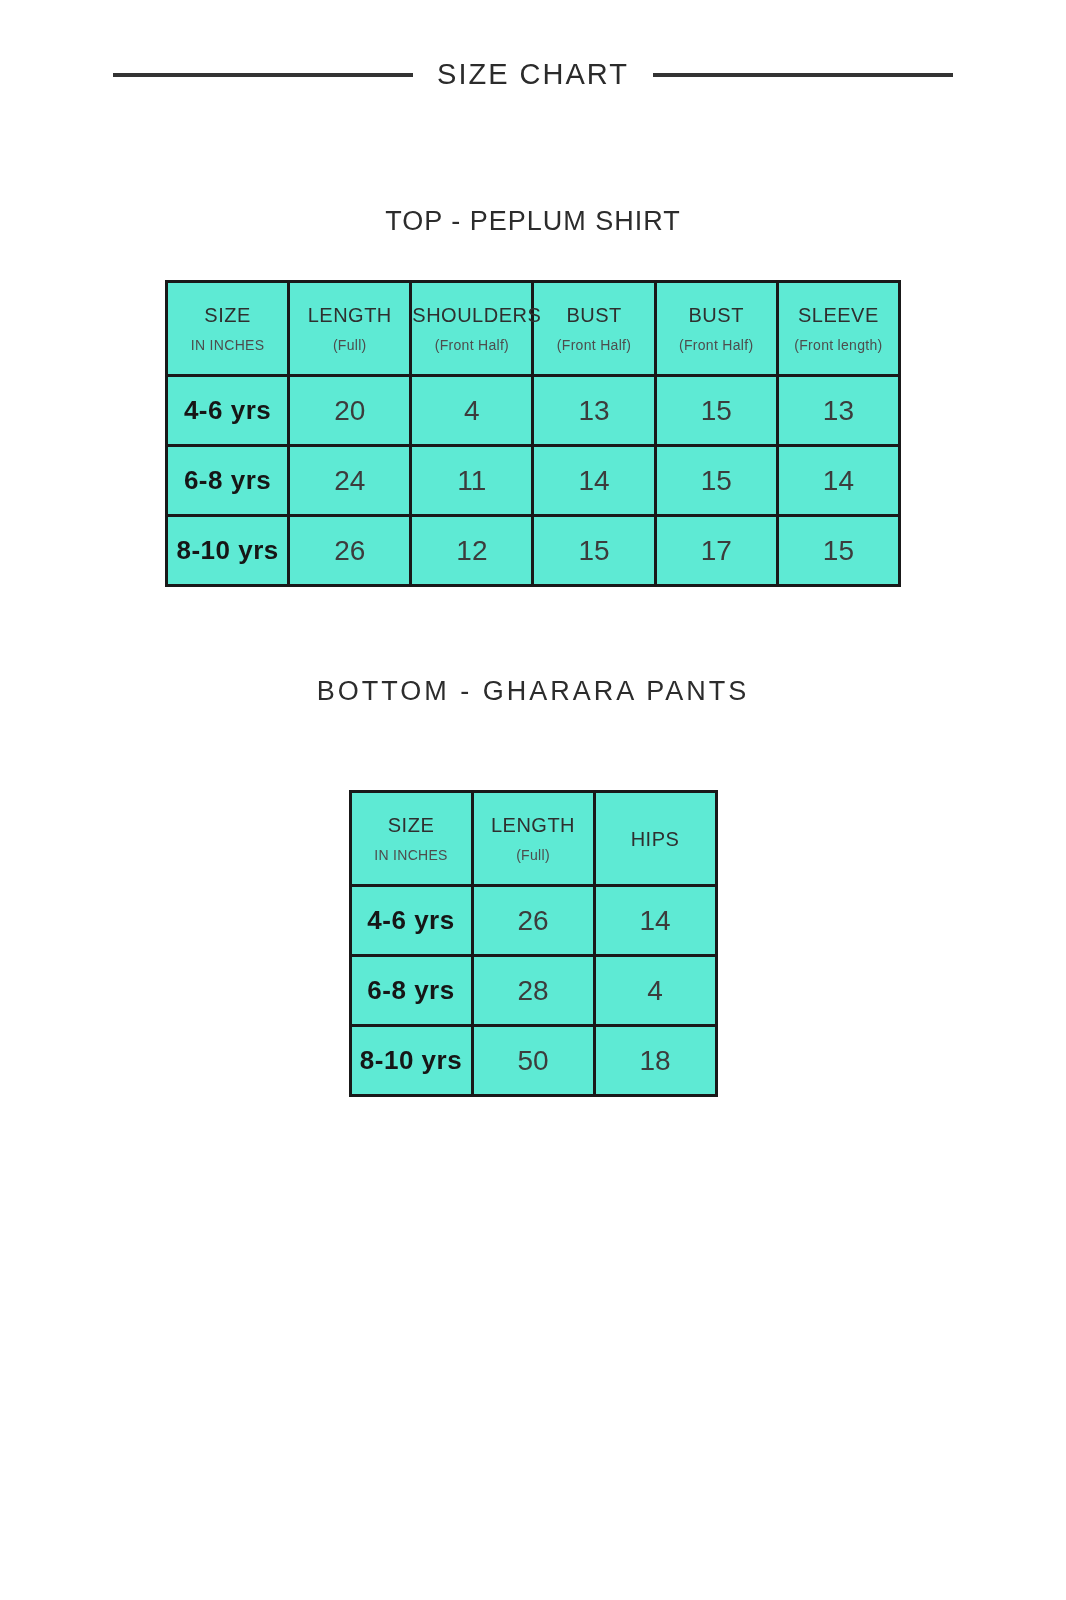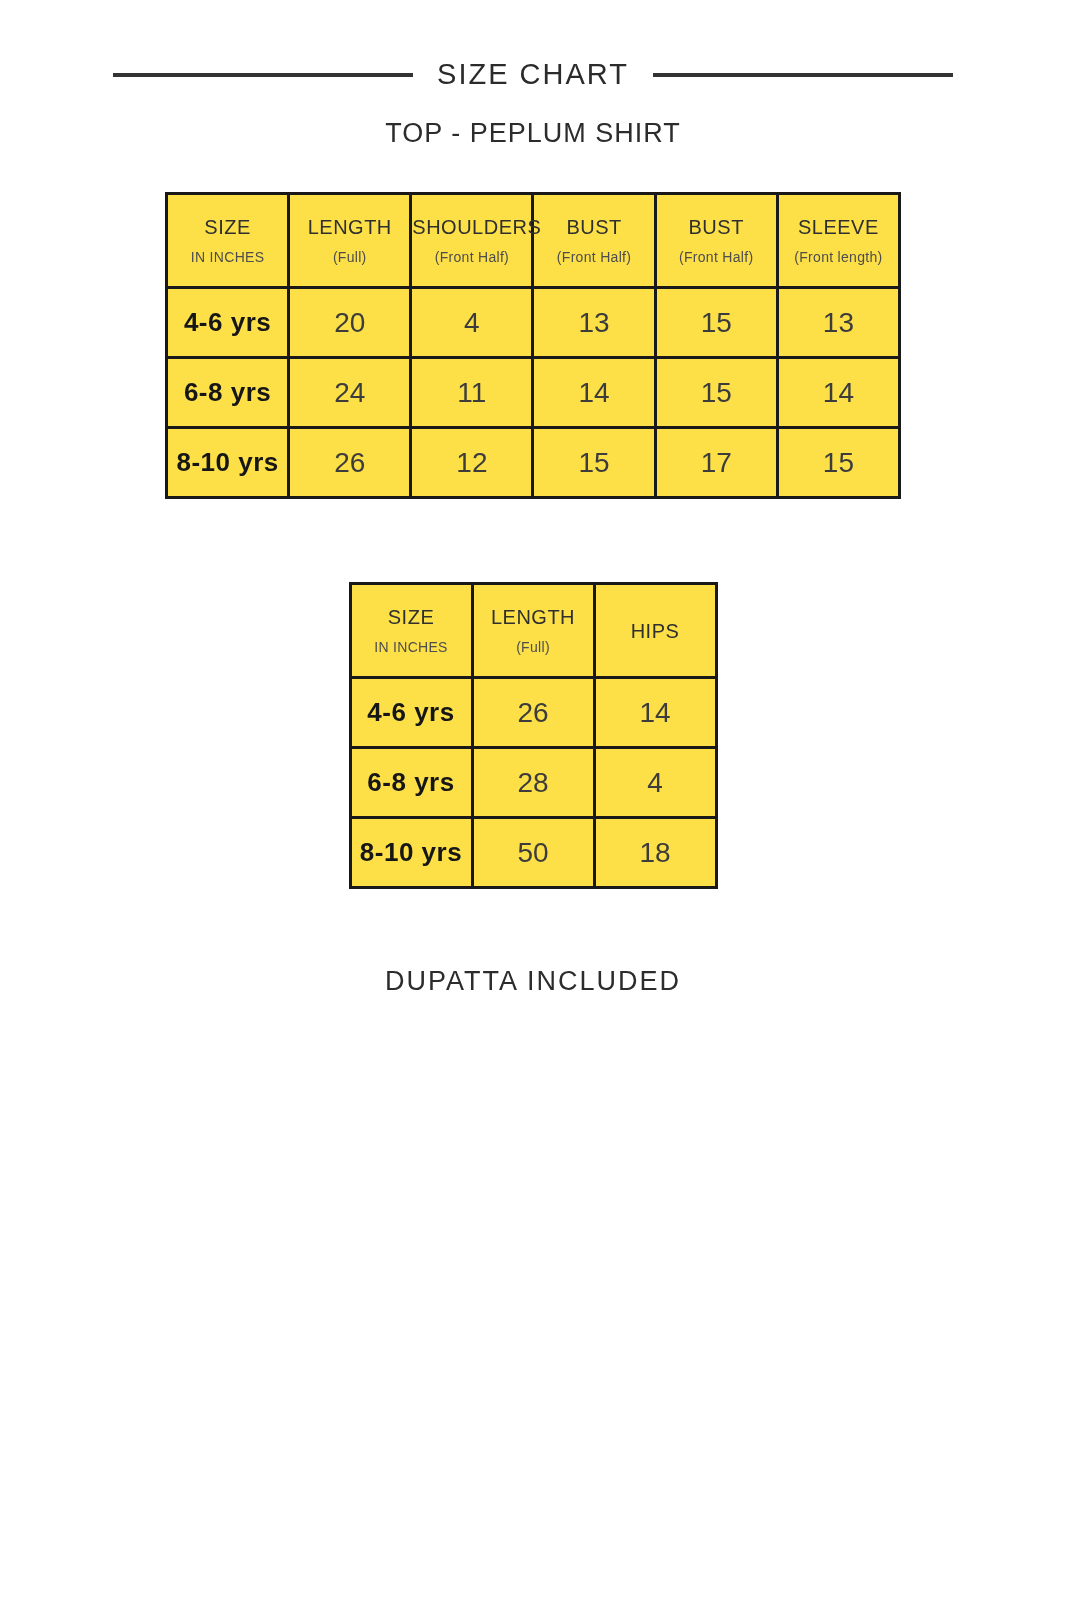--- a/index.html
+++ b/index.html
@@ -49,27 +49,27 @@
     color: #222222;
     font-weight: 400;
   }
 
   .section-title {
     font-size: 27px;
     color: #2c2c2c;
     font-weight: 400;
     letter-spacing: 1px;
   }
-  .section-title.top-title { }
+  .section-title.top-title { margin-top: 88px; }
   .section-title.bottom-title { margin-top: 62px; letter-spacing: 3px; }
 
   table {
     border-collapse: collapse;
     table-layout: fixed;
-    background: #fde047;
+    background: #5eead4;
   }
   th, td {
     border: 3px solid #191919;
     text-align: center;
     vertical-align: middle;
   }
   .top-table { margin-top: 16px; width: 736px; }
   .bottom-table { margin-top: 56px; width: 366px; }
   .top-table col { width: 122px; }
   .bottom-table col { width: 122px; }
@@ -182,20 +182,21 @@
         <th class="size-cell">8-10 yrs</th>
         <td class="value-cell">26</td>
         <td class="value-cell">12</td>
         <td class="value-cell">15</td>
         <td class="value-cell">17</td>
         <td class="value-cell">15</td>
       </tr>
     </tbody>
   </table>
 
+  <div class="section-title bottom-title">BOTTOM - GHARARA PANTS</div>
 
   <table class="bottom-table">
     <colgroup>
         <col>
         <col>
         <col>
       </colgroup>
     <thead>
       <tr>
         <th>
@@ -223,15 +224,14 @@
         <td class="value-cell">4</td>
       </tr>
       <tr>
         <th class="size-cell">8-10 yrs</th>
         <td class="value-cell">50</td>
         <td class="value-cell">18</td>
       </tr>
     </tbody>
   </table>
 
-  <div class="dupatta-note">DUPATTA INCLUDED</div>
 
 </div>
 
 </body></html>

